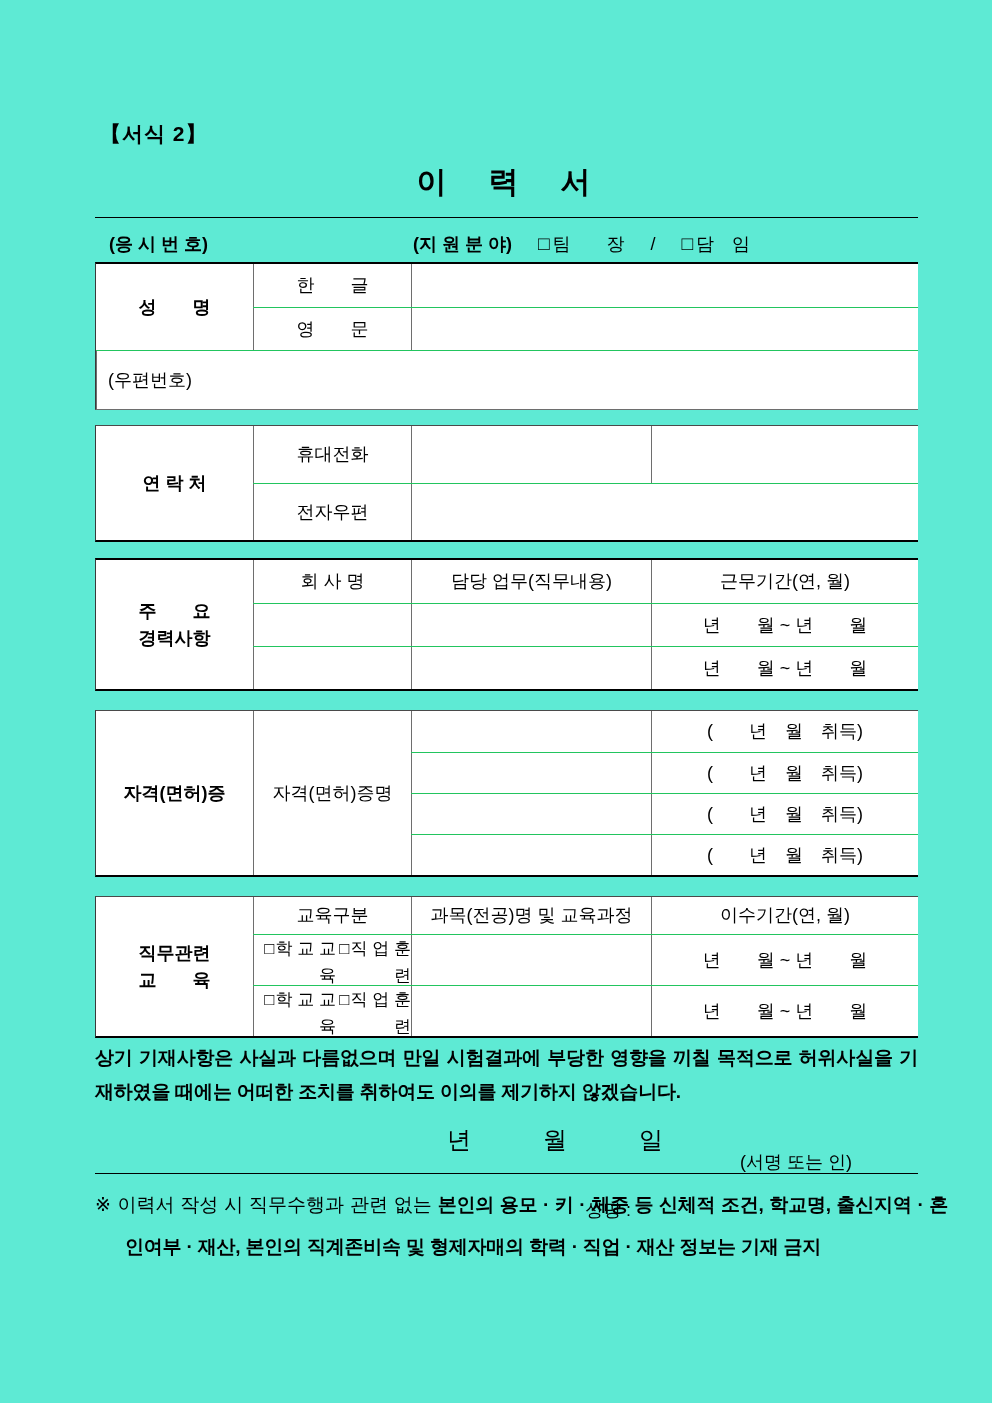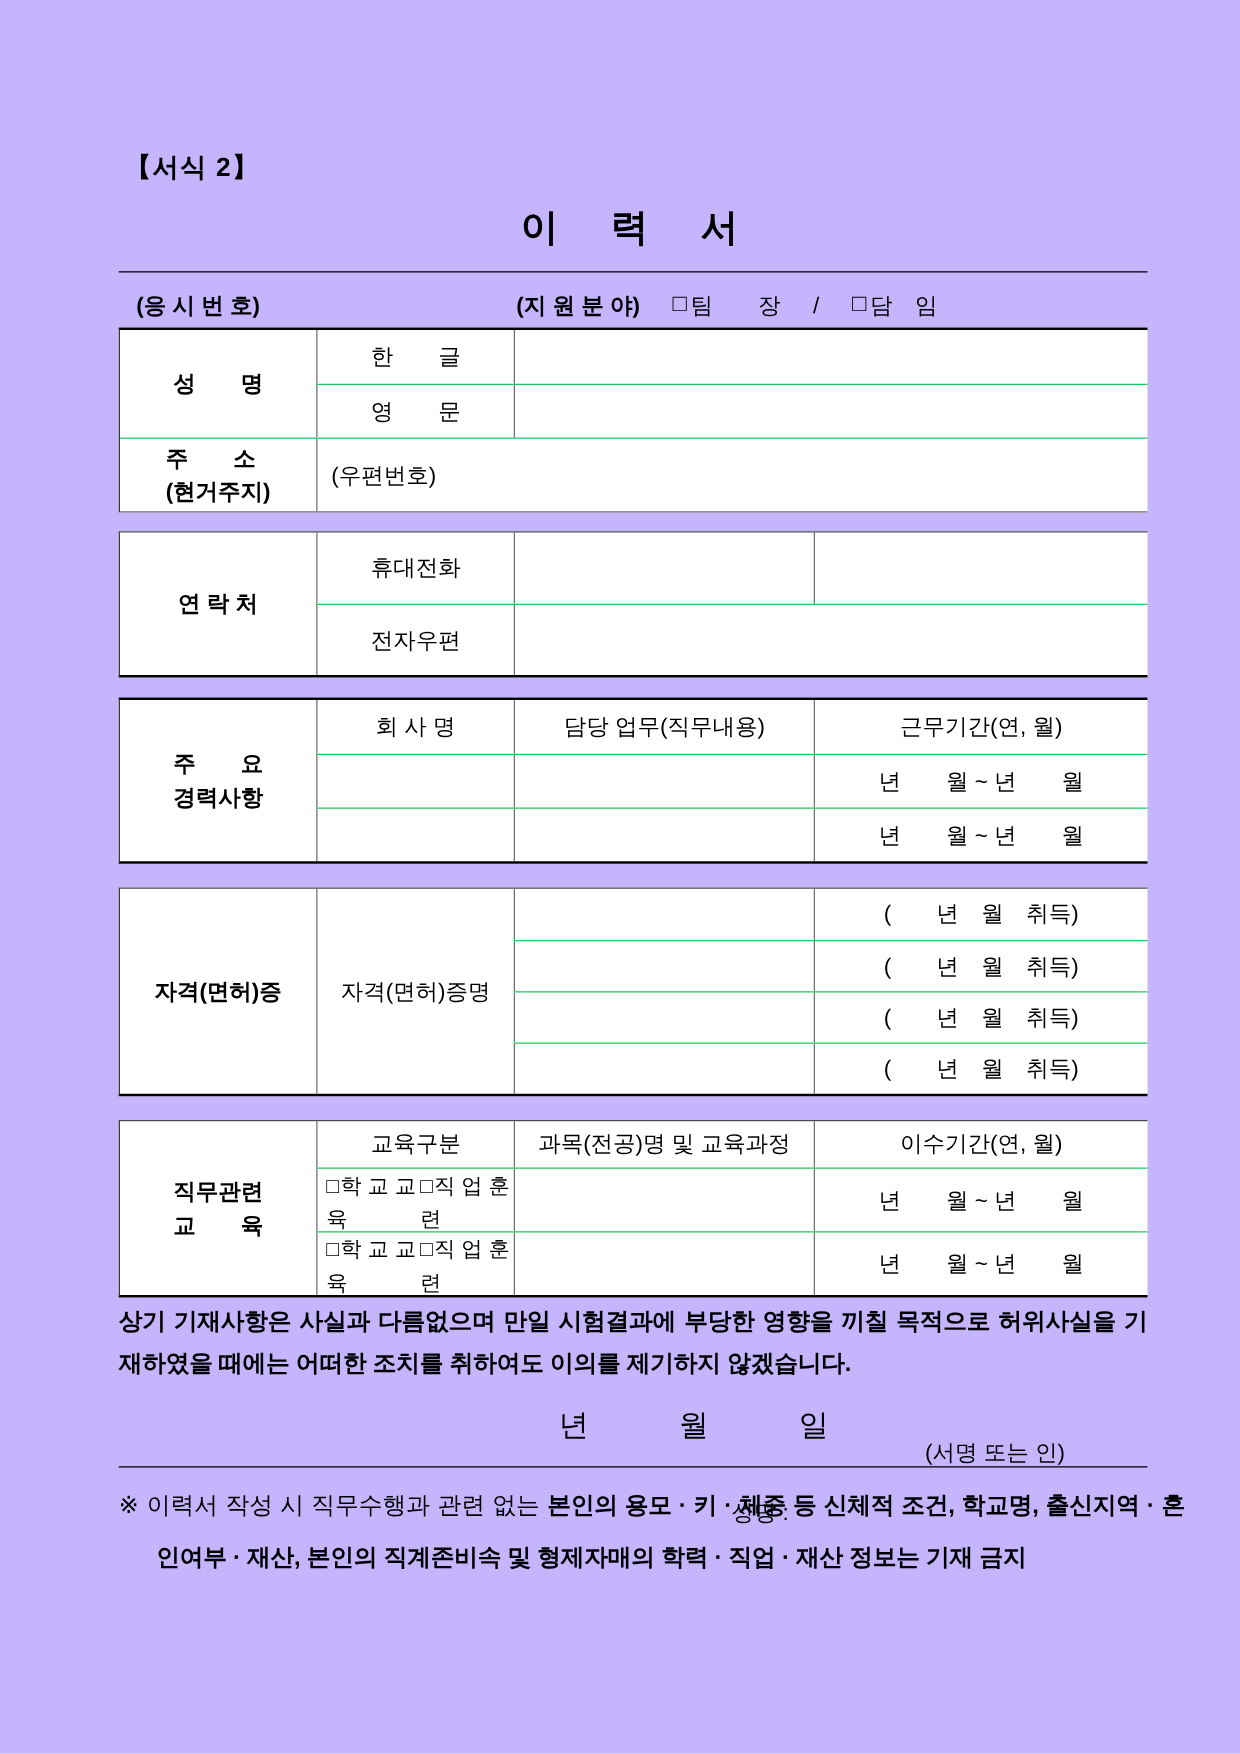--- a/index.html
+++ b/index.html
@@ -1,18 +1,18 @@
 <!DOCTYPE html>
 <html><head>
 <meta charset="utf-8">
 <style>
   html,body { margin:0; padding:0; background:#e8e8e8; }
   .page {
     position:relative; width:992px; height:1403px; margin:0 auto;
-    background:#c4b5fd; color:#000;
+    background:#5eead4; color:#000;
     font-family:"Liberation Sans","DejaVu Sans",sans-serif;
     overflow:hidden;
   }
   .abs { position:absolute; }
   .form-tag { left:100px; top:120px; font-size:21px; font-weight:bold; letter-spacing:1px; }
   .doc-title { left:95px; top:162px; width:823px; text-align:center; font-size:30px; font-weight:bold; letter-spacing:6px; white-space:pre; }
   .rule { left:95px; width:823px; border-top:2px solid #000; height:0; }
   .rule-thin { border-top:1.5px solid #000; }
 
   .exam-row { left:95px; top:228px; width:823px; height:30px; font-size:18px; }
@@ -26,21 +26,21 @@
 
   
   .tbl { position:absolute; left:95px; width:823px; border-left:1px solid #3a3a3a; box-sizing:border-box; background:#fff; }
   .bt2 { border-top:2px solid #000; }
   .bb2 { border-bottom:2px solid #000; }
   .bt1 { border-top:1px solid #4a4a4a; }
   .bb1 { border-bottom:1px solid #6e6e6e; }
   .trow, .subrow { display:flex; box-sizing:border-box; }
   .sub { flex:1 1 auto; display:flex; flex-direction:column; box-sizing:border-box; min-width:0; }
   .cell { box-sizing:border-box; display:flex; align-items:center; justify-content:center; font-size:18px; min-width:0; }
-  .cell > span { display:block; white-space:pre-line; text-align:left; line-height:27px; }
+  .cell > span { display:block; white-space:pre-line; text-align:right; line-height:27px; }
   .bl { border-left:1px solid #6e6e6e; }
   .ht { border-top:1px solid #22c55e; }
   .bold { font-weight:bold; }
   .w1 { flex:0 0 157px; }
   .w2 { flex:0 0 158px; }
   .w3 { flex:0 0 240px; }
   .wfill { flex:1 1 auto; }
   .cell.left { justify-content:flex-start; }
   .cell.left > span { text-align:left; padding-left:11px; }
 
@@ -96,24 +96,20 @@
           <div class="cell w2 bl">
               <span>영　　문</span>
             </div>
           <div class="cell wfill bl">
               <span></span>
             </div>
         </div>
       </div>
     </div>
     <div class="trow ht" style="height:59px">
-      <div class="cell w1 bold">
-          <span style="line-height:26px">주　　소
-(현거주지)</span>
-        </div>
       <div class="cell wfill bl left">
           <span>(우편번호)</span>
         </div>
     </div>
   </div>
 
   <div class="tbl bt1 bb2" style="top:425px">
     <div class="trow" style="height:114px">
       <div class="cell w1 bold">
           <span>연 락 처</span>

